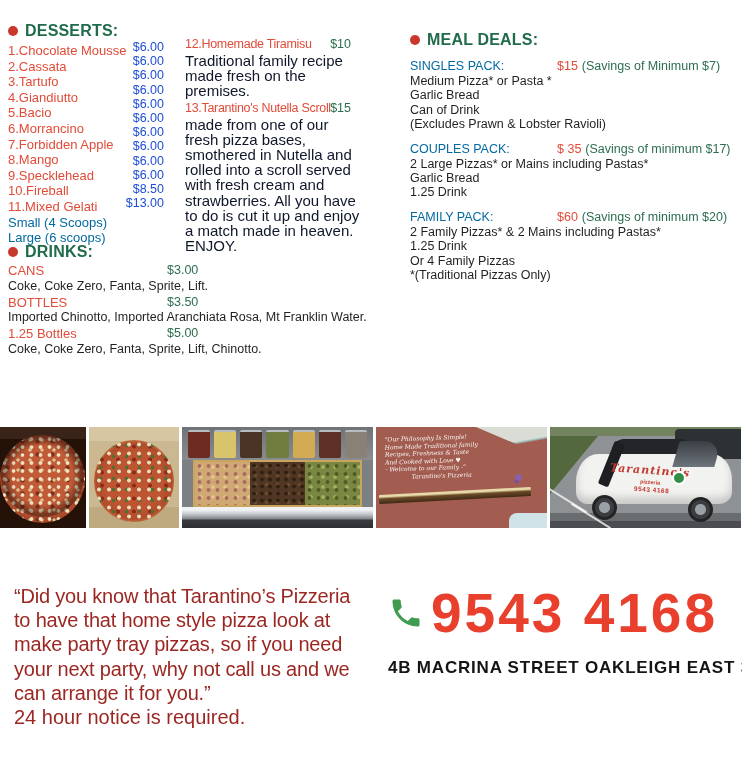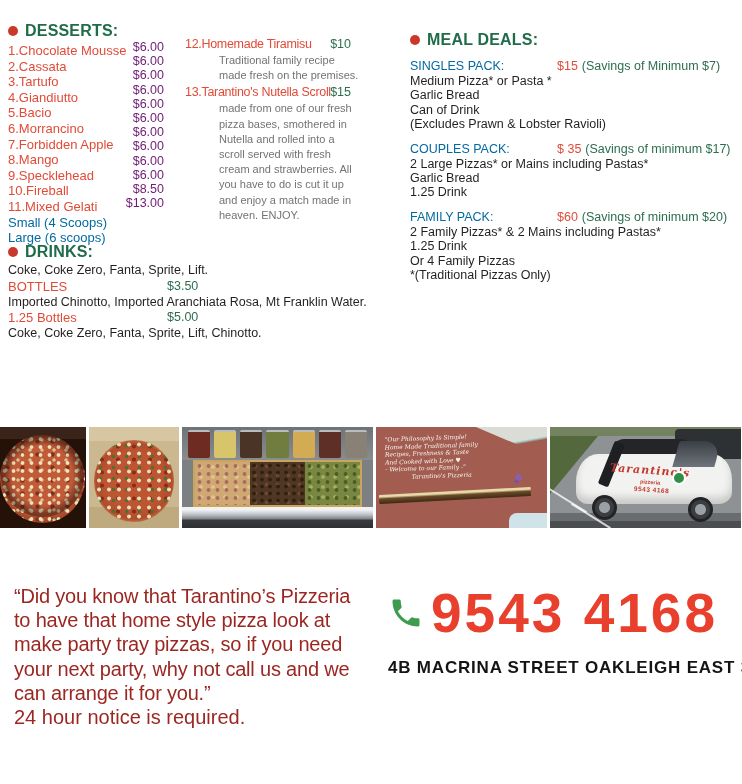--- a/index.html
+++ b/index.html
@@ -11,28 +11,28 @@
   .bullet{width:10px;height:10px;border-radius:50%;background:#c9392b;flex:0 0 auto;}
   .sec-title{font-size:16px;font-weight:bold;color:#1f6b4a;letter-spacing:.2px;white-space:nowrap;}
 
   
   #desserts{position:absolute;left:8px;top:22px;width:172px;}
   #desserts .cols{position:relative;margin-top:3px;height:196px;}
   .d-names{position:absolute;left:0;top:0;width:132px;}
   .d-names div{font-size:13px;line-height:15.6px;color:#e14b38;white-space:nowrap;}
   .d-names div.size{color:#0369a1;}
   .d-prices{position:absolute;left:92px;top:-3px;width:64px;text-align:right;}
-  .d-prices div{font-size:12.5px;line-height:14.2px;color:#701a75;white-space:nowrap;}
+  .d-prices div{font-size:12.5px;line-height:14.2px;color:#1d4ed8;white-space:nowrap;}
 
   
   #specials{position:absolute;left:185px;top:37px;width:178px;}
   .sp-head{position:relative;height:15px;margin-bottom:1px;}
   .sp-name{position:absolute;left:0;top:0;font-size:12.5px;letter-spacing:-.3px;color:#e14b38;white-space:nowrap;}
   .sp-price{position:absolute;right:12px;top:0;font-size:12.5px;color:#2c6e4f;}
-  .sp-desc{font-size:11px;line-height:15.2px;color:#737373;margin-bottom:2px;margin-left:34px;}
+  .sp-desc{font-size:15px;line-height:15.2px;color:#0f172a;margin-bottom:2px;}
 
   
   #mealdeals{position:absolute;left:410px;top:31px;width:332px;}
   .pack{margin-top:10px;}
   .pack-head{display:flex;align-items:baseline;height:15px;}
   .pack-name{width:147px;font-size:12.5px;color:#0369a1;white-space:nowrap;flex:0 0 auto;}
   .pack-price{font-size:12.5px;color:#e14b38;margin-right:4px;white-space:nowrap;}
   .pack-sav{font-size:12.5px;color:#2c6e4f;white-space:nowrap;}
   .pack-lines div{font-size:12.5px;line-height:14.4px;color:#231f20;white-space:nowrap;}
 
@@ -240,20 +240,24 @@
       </div>
     </div>
   </div>
 
   <div id="drinks">
     <div class="sec-head">
       <span class="bullet"></span>
       <span class="sec-title">DRINKS:</span>
     </div>
     <div class="rows">
+      <div class="dr-label-row">
+        <span class="dr-label">CANS</span>
+        <span class="dr-price">$3.00</span>
+      </div>
       <div class="dr-desc">Coke, Coke Zero, Fanta, Sprite, Lift.</div>
       <div class="dr-label-row">
         <span class="dr-label">BOTTLES</span>
         <span class="dr-price">$3.50</span>
       </div>
       <div class="dr-desc">Imported Chinotto, Imported Aranchiata Rosa, Mt Franklin Water.</div>
       <div class="dr-label-row">
         <span class="dr-label">1.25 Bottles</span>
         <span class="dr-price">$5.00</span>
       </div>

